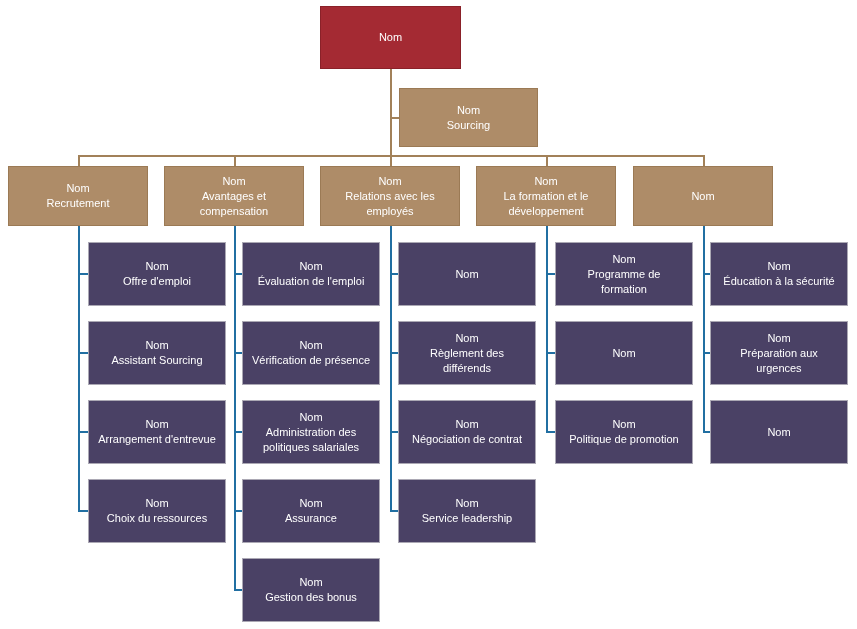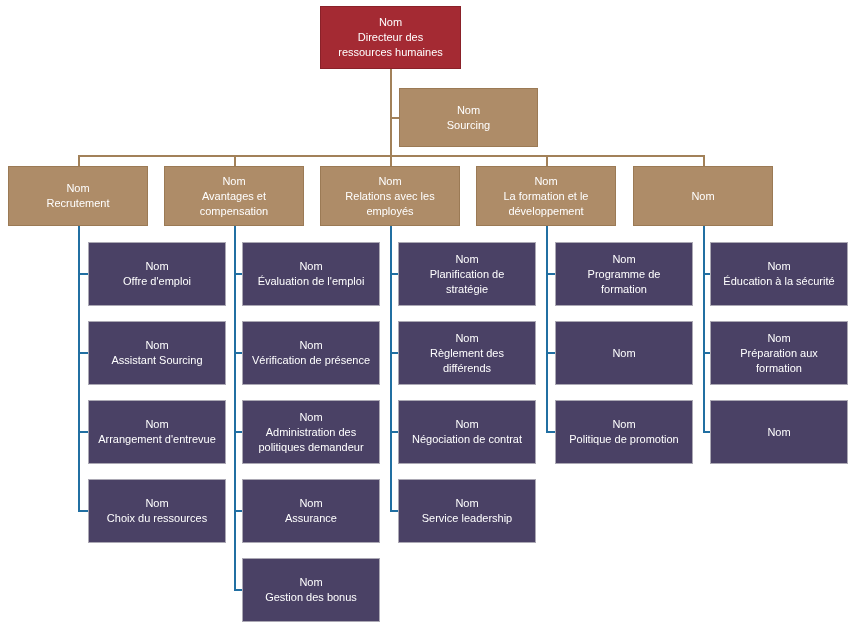--- a/index.html
+++ b/index.html
@@ -68,21 +68,20 @@
   <div class="line blue" style="left:546px;top:352px;width:9px;height:1.5px;"></div>
   <div class="line blue" style="left:546px;top:431px;width:9px;height:1.5px;"></div>
 
   <div class="line blue" style="left:703px;top:226px;width:1.5px;height:207px;"></div>
   <div class="line blue" style="left:703px;top:273px;width:7px;height:1.5px;"></div>
   <div class="line blue" style="left:703px;top:352px;width:7px;height:1.5px;"></div>
   <div class="line blue" style="left:703px;top:431px;width:7px;height:1.5px;"></div>
 
   <div class="node red" style="left:320px;top:6px;width:141px;height:63px;">
     <div>Nom</div>
-    <div>Directeur des ressources humaines</div>
   </div>
 
   <div class="node tan" style="left:399px;top:88px;width:139px;height:59px;">
     <div>Nom</div>
     <div>Sourcing</div>
   </div>
 
   <div class="node tan" style="left:8px;top:166px;width:140px;height:60px;">
     <div>Nom</div>
     <div>Recrutement</div>
@@ -123,34 +122,33 @@
   <div class="node purple" style="left:242px;top:242px;width:138px;height:64px;">
     <div>Nom</div>
     <div>Évaluation de l'emploi</div>
   </div>
   <div class="node purple" style="left:242px;top:321px;width:138px;height:64px;">
     <div>Nom</div>
     <div>Vérification de présence</div>
   </div>
   <div class="node purple" style="left:242px;top:400px;width:138px;height:64px;">
     <div>Nom</div>
-    <div>Administration des politiques demandeur</div>
+    <div>Administration des politiques salariales</div>
   </div>
   <div class="node purple" style="left:242px;top:479px;width:138px;height:64px;">
     <div>Nom</div>
     <div>Assurance</div>
   </div>
   <div class="node purple" style="left:242px;top:558px;width:138px;height:64px;">
     <div>Nom</div>
     <div>Gestion des bonus</div>
   </div>
 
   <div class="node purple" style="left:398px;top:242px;width:138px;height:64px;">
     <div>Nom</div>
-    <div>Planification de stratégie</div>
   </div>
   <div class="node purple" style="left:398px;top:321px;width:138px;height:64px;">
     <div>Nom</div>
     <div>Règlement des différends</div>
   </div>
   <div class="node purple" style="left:398px;top:400px;width:138px;height:64px;">
     <div>Nom</div>
     <div>Négociation de contrat</div>
   </div>
   <div class="node purple" style="left:398px;top:479px;width:138px;height:64px;">
@@ -169,19 +167,19 @@
     <div>Nom</div>
     <div>Politique de promotion</div>
   </div>
 
   <div class="node purple" style="left:710px;top:242px;width:138px;height:64px;">
     <div>Nom</div>
     <div>Éducation à la sécurité</div>
   </div>
   <div class="node purple" style="left:710px;top:321px;width:138px;height:64px;">
     <div>Nom</div>
-    <div>Préparation aux formation</div>
+    <div>Préparation aux urgences</div>
   </div>
   <div class="node purple" style="left:710px;top:400px;width:138px;height:64px;">
     <div>Nom</div>
   </div>
 
 </div>
 
 </body></html>

